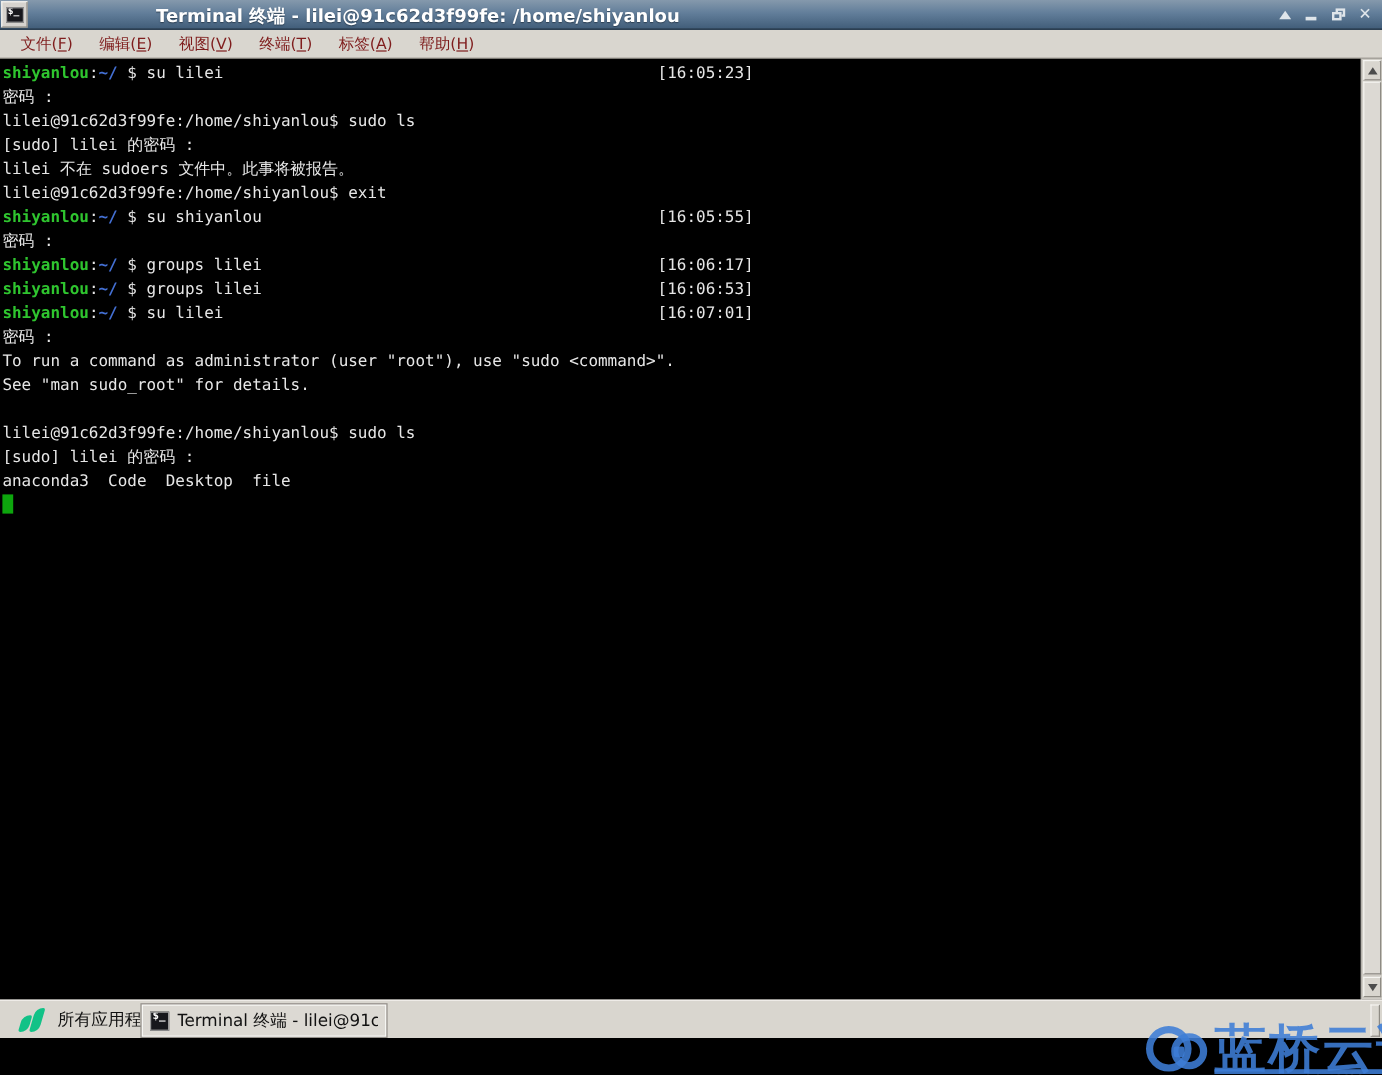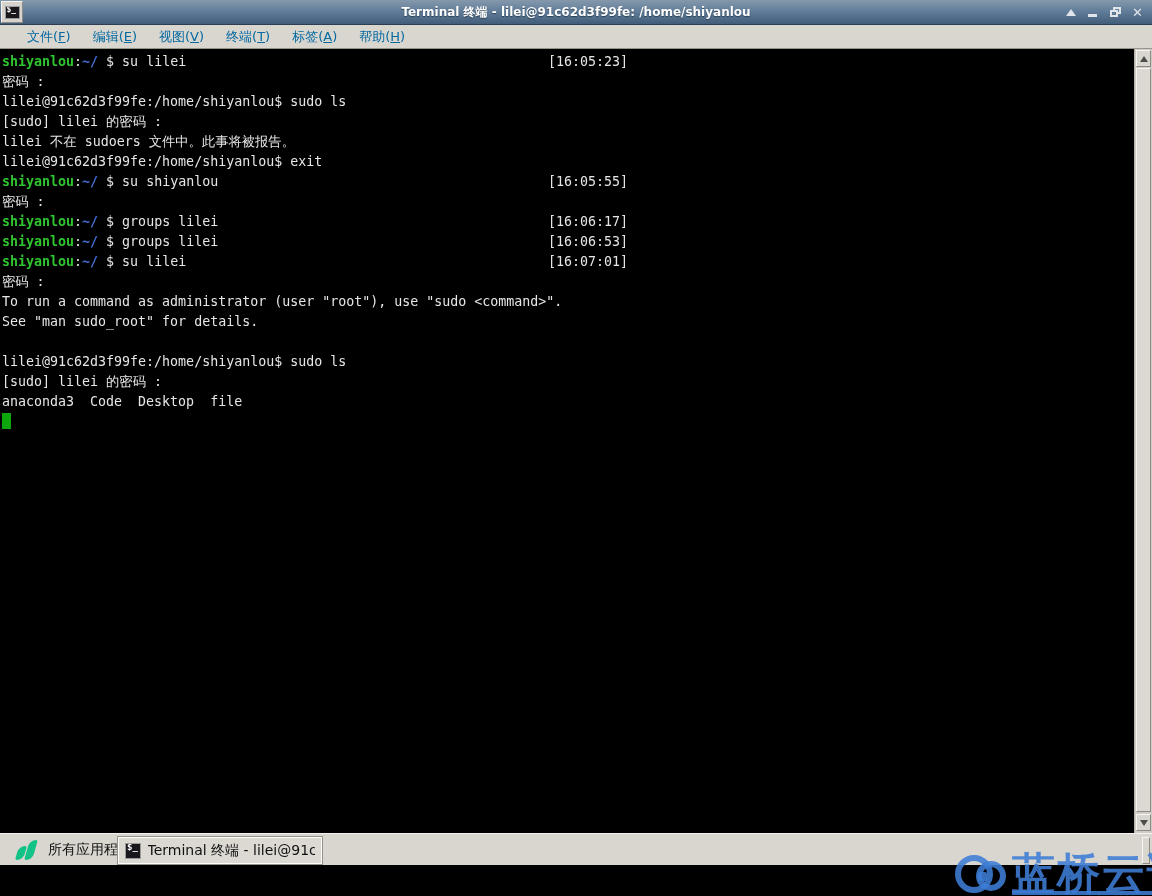--- a/index.html
+++ b/index.html
@@ -20,40 +20,40 @@
     position:absolute; left:1px; top:1px; width:22px; height:22px;
     background:#d6d3ce; border:1px solid; border-color:#f5f4f1 #8e8b84 #8e8b84 #f5f4f1;
     display:flex; align-items:center; justify-content:center;
   }
   .mini-term {
     width:15px; height:13px; background:#17171c; border:1px solid #9b9b9b;
     color:#fff; font:bold 8px/5px "DejaVu Sans Mono","Liberation Mono",monospace;
     padding-left:1px; overflow:hidden;
   }
   .title-text {
-    position:absolute; left:130px; right:130px; top:4px; text-align:center;
-    color:#ffffff; font-weight:bold; font-size:12px;
+    position:absolute; left:130px; right:130px; top:4px; 
+    color:#ffffff; font-weight:bold; font-size:15px;
     text-shadow:0 1px 1px #2c3f52;
     white-space:nowrap; overflow:hidden;
   }
   .win-controls { position:absolute; right:8px; top:5px; display:flex; gap:9px; align-items:center; height:15px; }
   .wc { width:13px; height:13px; position:relative; cursor:default; }
   .wc-shade-tri { position:absolute; left:1px; top:3px; width:0; height:0;
     border-left:5px solid transparent; border-right:5px solid transparent; border-bottom:7px solid #dfe5ea; }
   .wc-min-bar { position:absolute; left:1px; bottom:2px; width:9px; height:3px; background:#dfe5ea; }
   .wc-max-b1 { position:absolute; left:4px; top:1px; width:8px; height:7px; border:2px solid #dfe5ea; }
   .wc-max-b2 { position:absolute; left:1px; top:4px; width:8px; height:7px; border:2px solid #dfe5ea; background:#5c7democ; background:#5f7b97; }
   .wc-close { font:bold 13px/13px "DejaVu Sans",sans-serif; color:#dfe5ea; text-align:center; }
 
   
   .menubar {
     position:absolute; top:25px; left:0; width:1152px; height:24px;
     background:#d9d6cf; border-bottom:1px solid #98948c;
-    display:flex; align-items:center; padding-left:16px;
-    font-size:13px; color:#0369a1;
+    display:flex; align-items:center; padding-left:6px;
+    font-size:13px; color:#7f1d1d;
   }
   .menu-item { padding:3px 11px; white-space:nowrap; }
   .accel { text-decoration:underline; }
 
   
   .terminal {
     position:absolute; top:49px; left:0; width:1134px; height:784px;
     background:var(--term-bg,#000);
   }
   .terminal-output {

